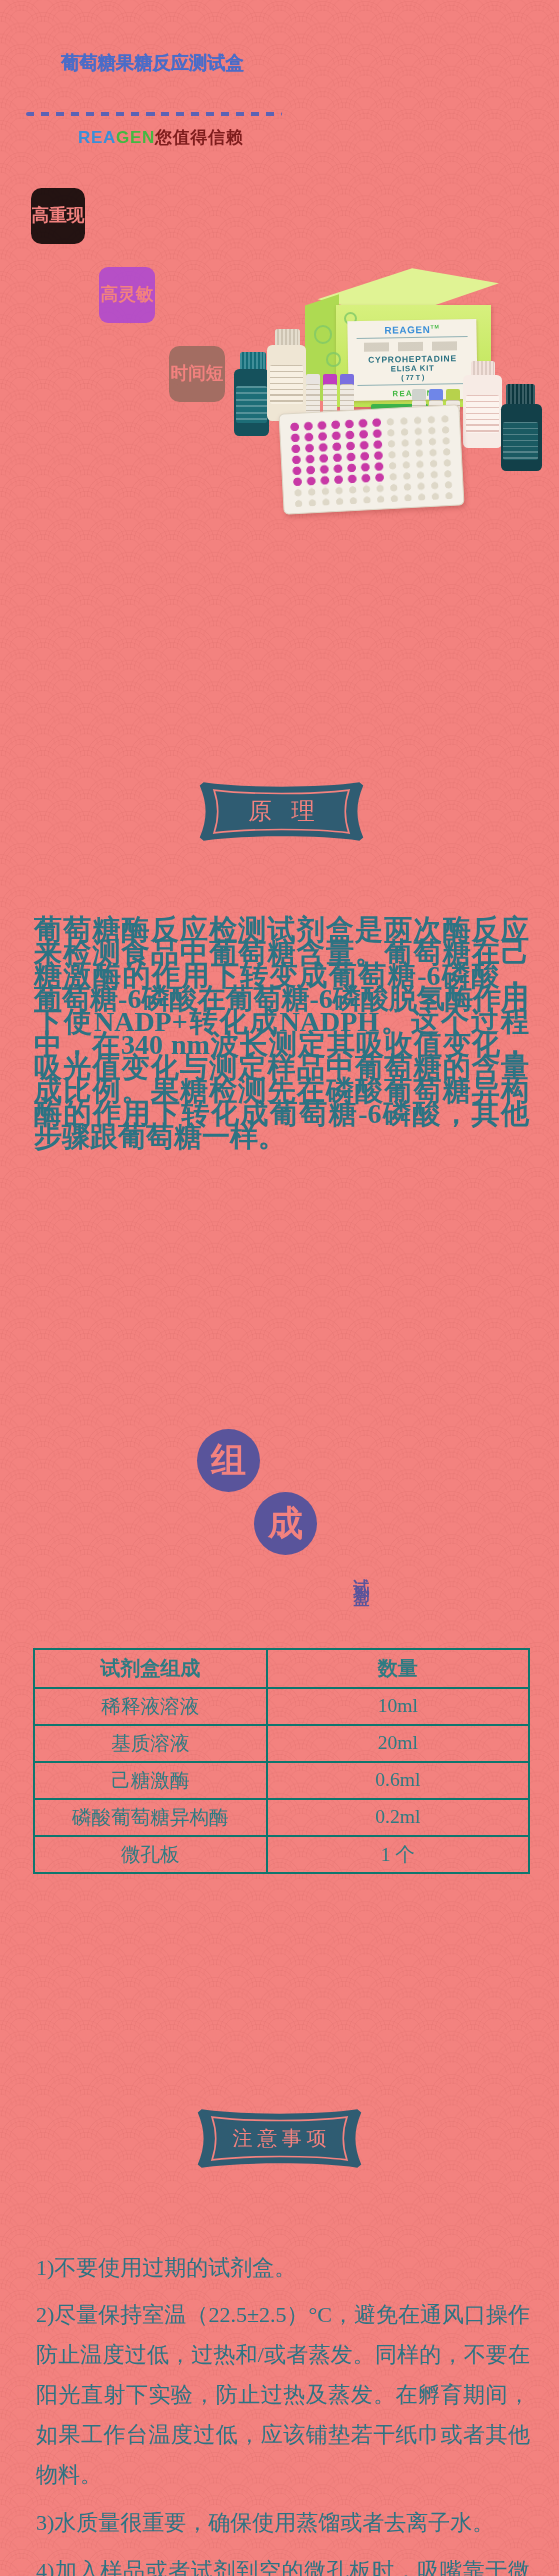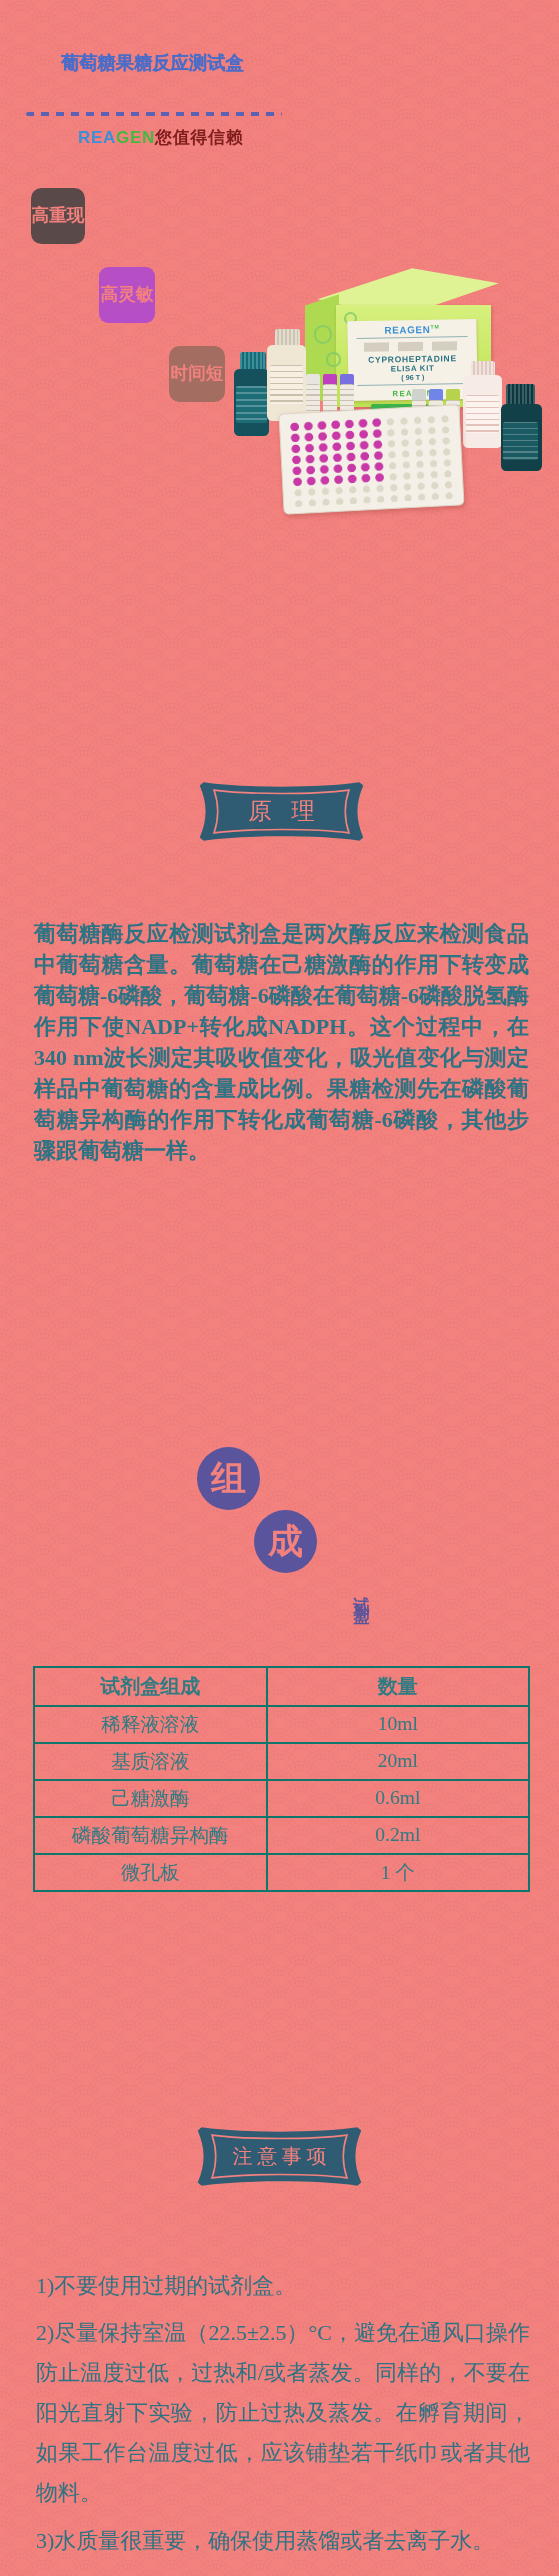--- a/index.html
+++ b/index.html
@@ -33,21 +33,21 @@
   .brand-line{
     left:78px;top:97px;font-size:17px;font-weight:bold;
     font-family:"Liberation Sans","DejaVu Sans",sans-serif;letter-spacing:0.7px;
   }
   .brand-rea{color:#3a8fd8;} .brand-gen{color:#43b843;} .brand-tagline{color:#7f1d1d;}
   .badge{
     border-radius:10.5px;color:#f3827f;font-weight:bold;font-size:17.6px;
     font-family:"Liberation Sans","DejaVu Sans",sans-serif;
     display:flex;align-items:center;justify-content:center;text-align:center;line-height:1.1;
   }
-  .badge-1{left:31px;top:136px;width:54px;height:56px;background:#404040;opacity:.85;}
+  .badge-1{left:31px;top:136px;width:54px;height:56px;background:#000000;opacity:.85;}
   .badge-2{left:99px;top:159px;width:56px;height:56px;background:#b14bcd;opacity:.92;border-radius:9px;}
   .badge-3{left:169px;top:182px;width:56px;height:56px;background:#9d6c60;opacity:.92;}
   
   .kit-photo{left:216px;top:14.4px;width:334px;height:274px;}
   .kp{position:absolute;}
   .box-top{left:90px;top:34px;width:193px;height:50px;background:#e0f394;
     clip-path:polygon(6% 62%,55% 0,100% 30%,47% 100%);}
   .box-side{left:89px;top:60px;width:34px;height:111px;background:#aeda52;
     clip-path:polygon(0 10%,100% 0,100% 100%,0 92%);}
   .box-front{left:120px;top:71px;width:155px;height:102px;
@@ -124,21 +124,21 @@
     position:absolute;inset:0;display:flex;align-items:center;justify-content:center;
     color:#f3827f;font-weight:normal;
   }
   .banner-principle{left:199px;top:287px;}
   .banner-principle .banner-text{font-size:23.5px;letter-spacing:19.6px;text-indent:19.6px;}
   .banner-note{left:197px;top:955px;}
   .banner-note .banner-text{font-size:20px;letter-spacing:4.6px;text-indent:4.6px;
     font-family:"Liberation Sans","DejaVu Sans",sans-serif;}
   
   .principle-body{
-    left:34px;top:363px;width:495px;font-size:22px;line-height:31px;
+    left:34px;top:363px;width:495px;font-size:28px;line-height:23px;
     font-weight:600;text-align:justify;
   }
   .comp-circle{
     width:63px;height:63px;border-radius:50%;background:#59549b;
     display:flex;align-items:center;justify-content:center;
     color:#f3827f;font-size:35px;font-weight:bold;
   }
   .comp-c1{left:197px;top:644px;}
   .comp-c2{left:254px;top:644px;}
   .comp-side{
@@ -177,21 +177,21 @@
   <div class="kp box-front"></div>
   <div class="kp mol mol-1"></div>
   <div class="kp mol mol-2"></div>
   <div class="kp mol mol-3"></div>
   <div class="kp box-label">
     <div class="lbl-brand"><span class="brand-rea">REAGEN</span><span class="lbl-tm">TM</span></div>
     <div class="lbl-rule"></div>
     <div class="lbl-bars"></div>
     <div class="lbl-t1">CYPROHEPTADINE</div>
     <div class="lbl-t2">ELISA KIT</div>
-    <div class="lbl-t3">( 96 T )</div>
+    <div class="lbl-t3">( 77 T )</div>
     <div class="lbl-rule"></div>
     <div class="lbl-foot">REAGEN</div>
   </div>
   <div class="kp plaque">REAGEN</div>
   <div class="kp cap b1-cap"></div>
   <div class="kp bottle b1-body"></div>
   <div class="kp b1-lab"></div>
   <div class="kp cap b2-cap"></div>
   <div class="kp bottle b2-body"></div>
   <div class="kp b2-lab"></div>

